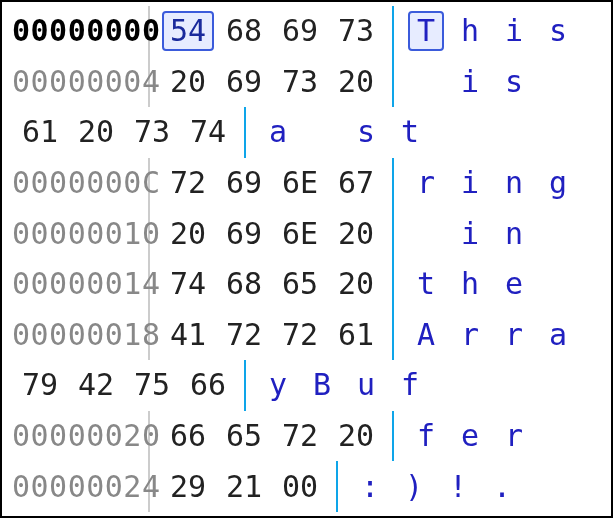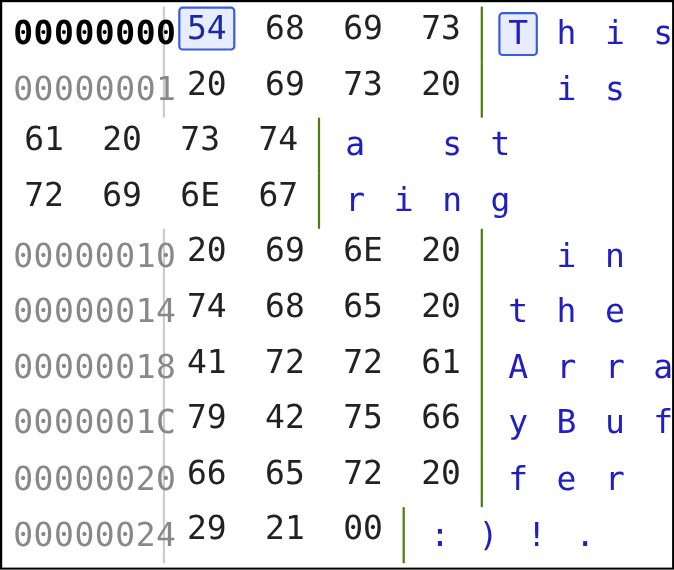--- a/index.html
+++ b/index.html
@@ -31,23 +31,23 @@
     padding-left: 10px;
     display: flex;
     align-items: center;
     border-right: 2px solid #ccc;
     height: 100%;
   }
   .col-hex {
     flex-shrink: 0;
     padding: 0 8px 0 10px;
     display: flex;
-    align-items: flex-start;
-    gap: 15px;
-    border-right: 2px solid #4d7c0f;
+    align-items: center;
+    gap: 0;
+    border-right: 2px solid #0ea5e9;
     height: 100%;
   }
   .col-ascii {
     padding-left: 10px;
     display: flex;
     align-items: center;
     height: 100%;
   }
   .offset {
     font-weight: bold;
@@ -133,21 +133,21 @@
         <span class="ascii-cell">
           <span class="inner">i</span>
         </span>
         <span class="ascii-cell">
           <span class="inner">s</span>
         </span>
       </div>
     </div>
     <div class="row">
       <div class="col-offset">
-        <span class="offset dim">00000001</span>
+        <span class="offset dim">00000004</span>
       </div>
       <div class="col-hex">
         <span class="hex-cell">
           <span class="inner">20</span>
         </span>
         <span class="hex-cell">
           <span class="inner">69</span>
         </span>
         <span class="hex-cell">
           <span class="inner">73</span>
@@ -195,20 +195,23 @@
         </span>
         <span class="ascii-cell">
           <span class="inner">s</span>
         </span>
         <span class="ascii-cell">
           <span class="inner">t</span>
         </span>
       </div>
     </div>
     <div class="row">
+      <div class="col-offset">
+        <span class="offset dim">0000000C</span>
+      </div>
       <div class="col-hex">
         <span class="hex-cell">
           <span class="inner">72</span>
         </span>
         <span class="hex-cell">
           <span class="inner">69</span>
         </span>
         <span class="hex-cell">
           <span class="inner">6E</span>
         </span>
@@ -324,23 +327,20 @@
         </span>
         <span class="ascii-cell">
           <span class="inner">r</span>
         </span>
         <span class="ascii-cell">
           <span class="inner">a</span>
         </span>
       </div>
     </div>
     <div class="row">
-      <div class="col-offset">
-        <span class="offset dim">0000001C</span>
-      </div>
       <div class="col-hex">
         <span class="hex-cell">
           <span class="inner">79</span>
         </span>
         <span class="hex-cell">
           <span class="inner">42</span>
         </span>
         <span class="hex-cell">
           <span class="inner">75</span>
         </span>

